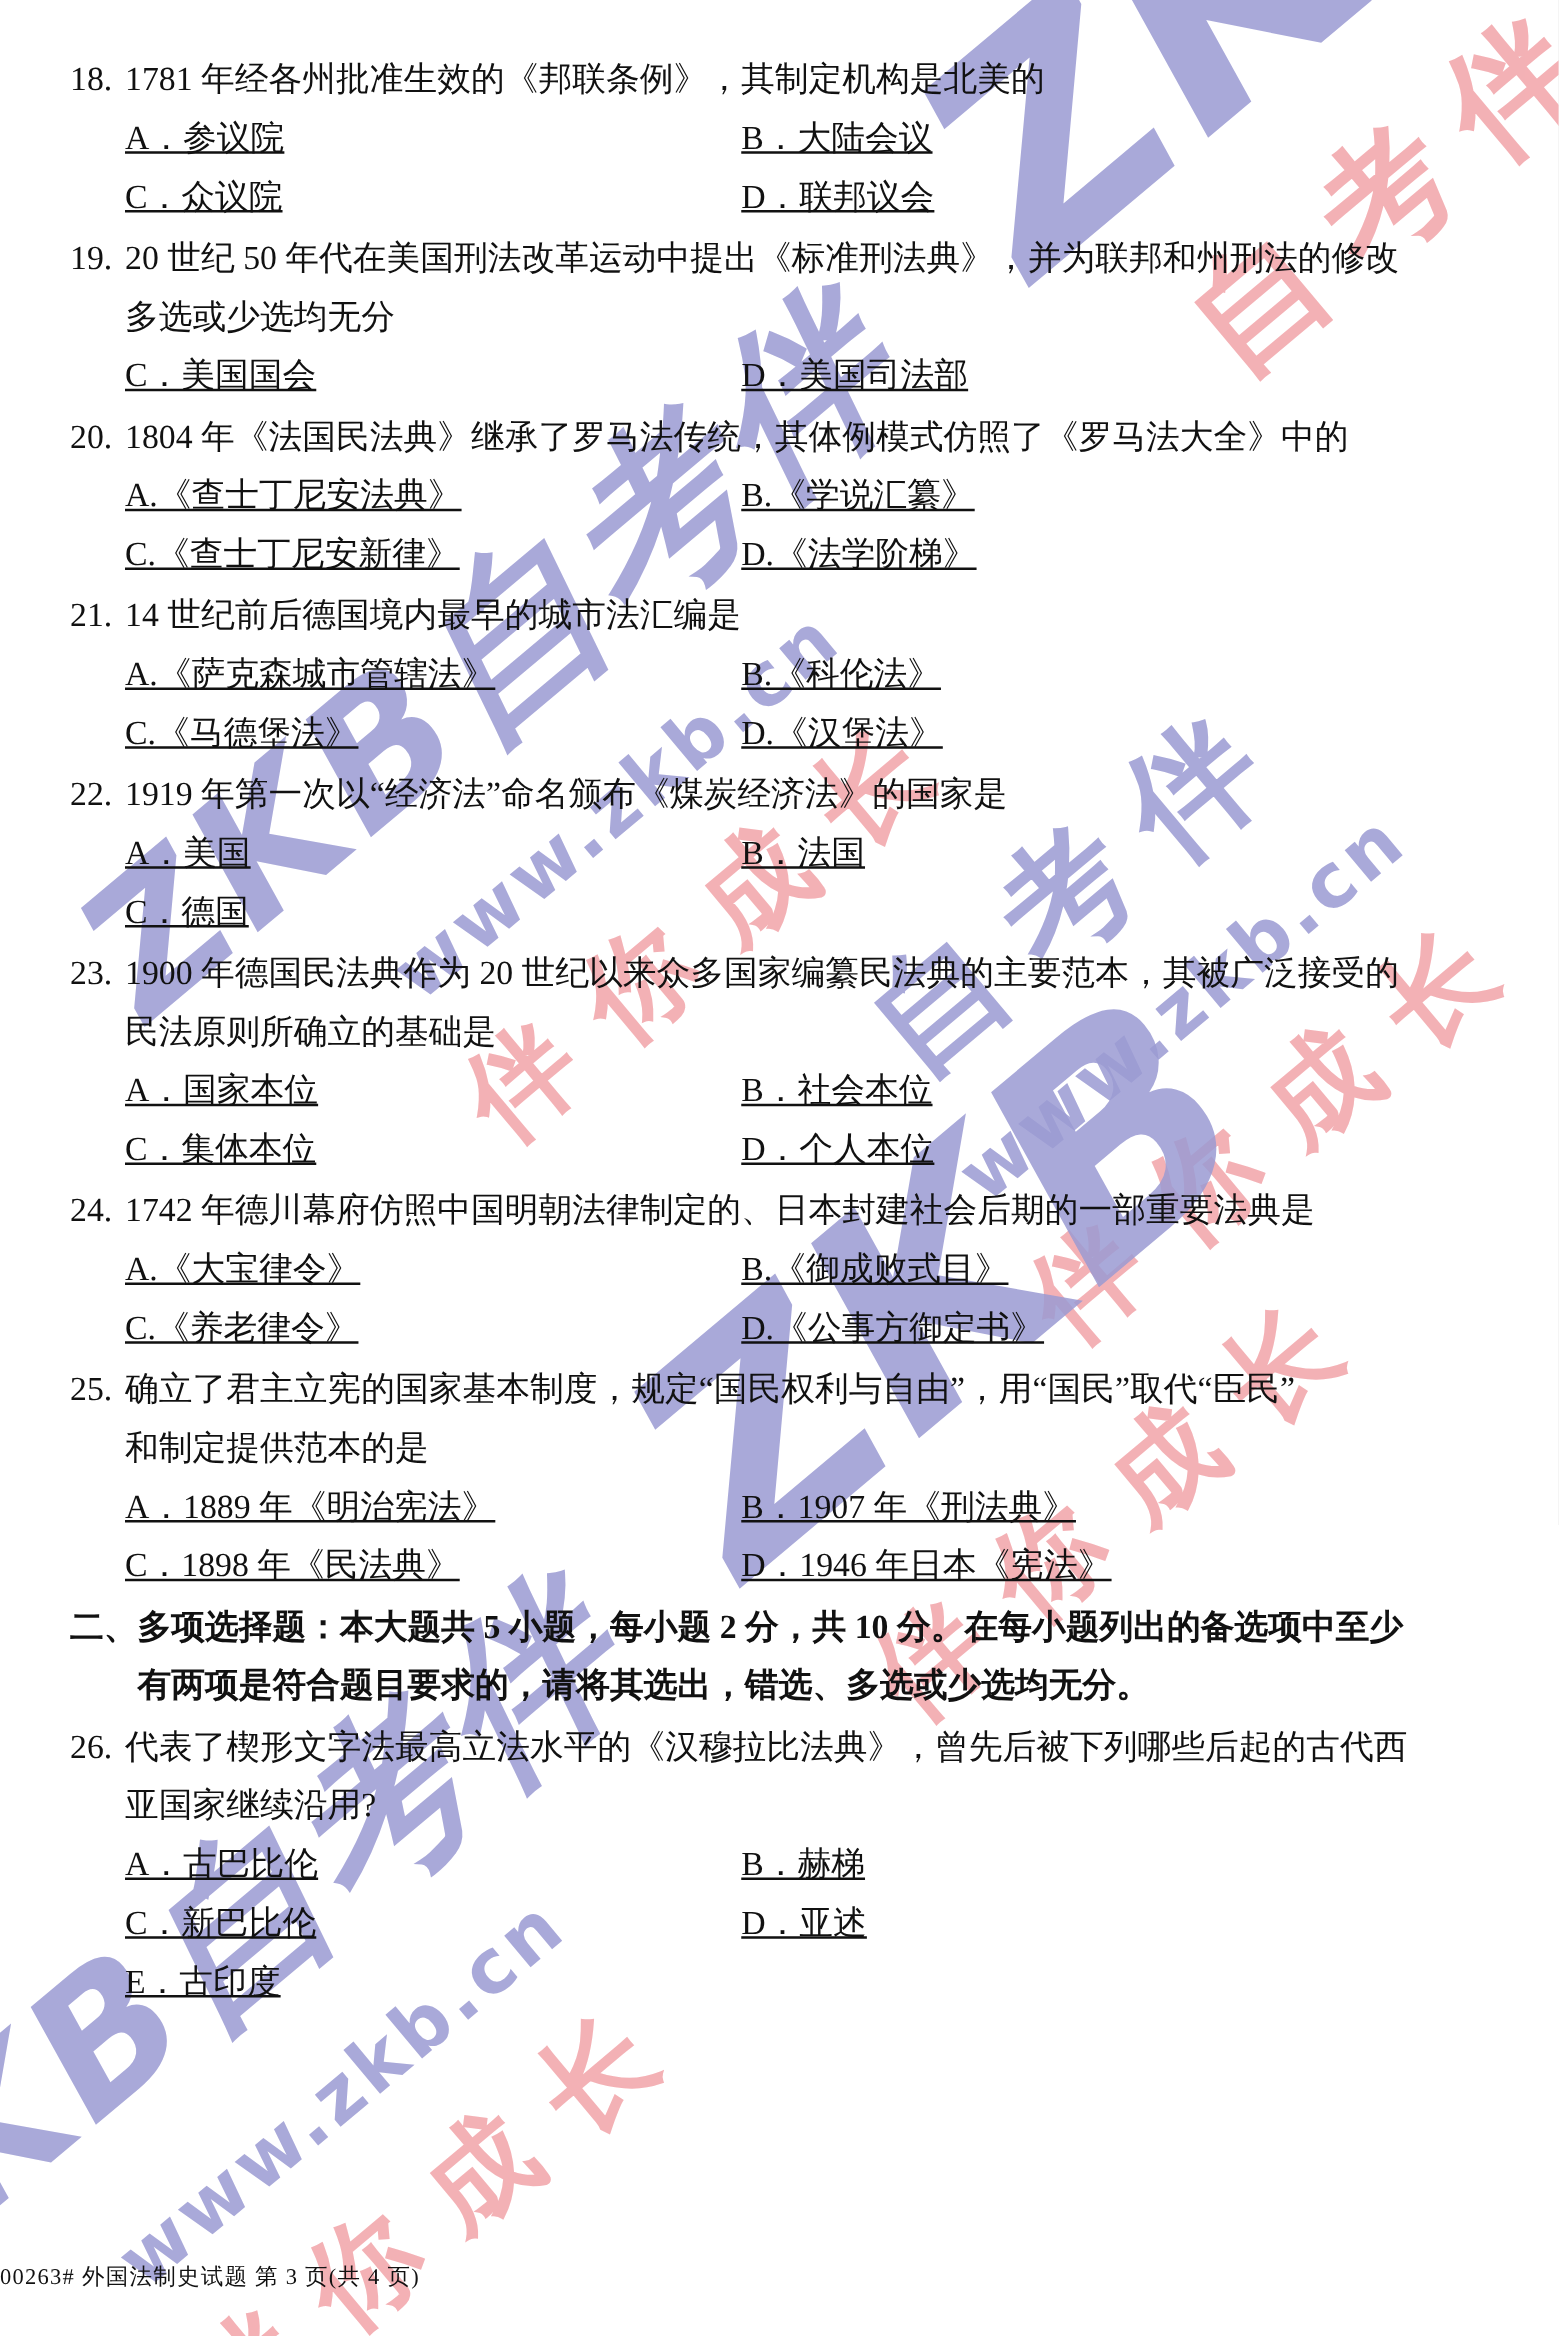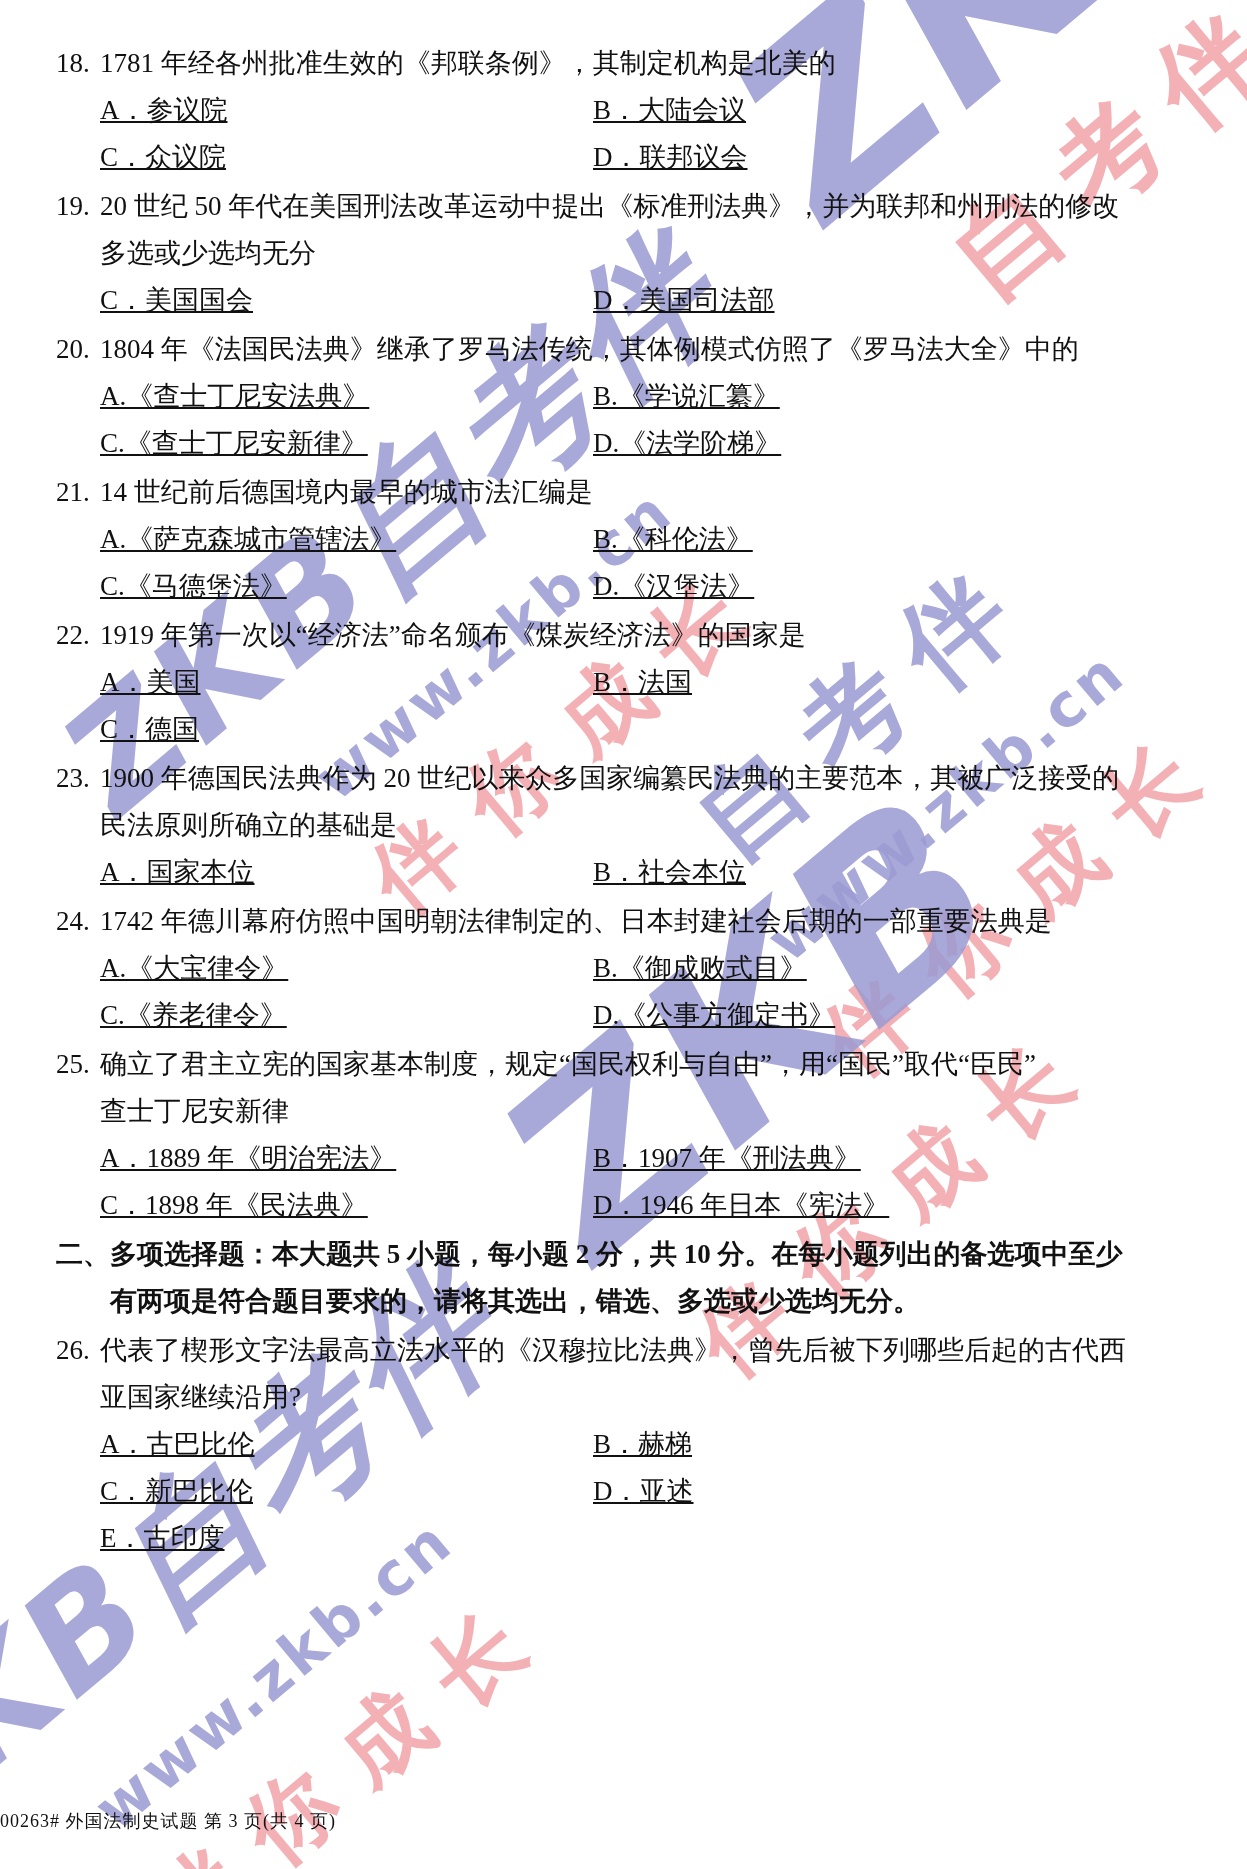--- a/index.html
+++ b/index.html
@@ -197,20 +197,24 @@
     <div class="q-body">
       <div class="stem">
             <div class="stem-line">1900 年德国民法典作为 20 世纪以来众多国家编纂民法典的主要范本，其被广泛接受的</div>
             <div class="stem-line">民法原则所确立的基础是</div>
           </div>
       <div class="options">
             <div class="opt-row">
               <span class="opt">A．国家本位</span>
               <span class="opt">B．社会本位</span>
             </div>
+            <div class="opt-row">
+              <span class="opt">C．集体本位</span>
+              <span class="opt">D．个人本位</span>
+            </div>
           </div>
     </div>
   </div>
 
   <div class="question">
     <span class="q-num">24.</span>
     <div class="q-body">
       <div class="stem">
             <div class="stem-line">1742 年德川幕府仿照中国明朝法律制定的、日本封建社会后期的一部重要法典是</div>
           </div>
@@ -225,21 +229,21 @@
             </div>
           </div>
     </div>
   </div>
 
   <div class="question">
     <span class="q-num">25.</span>
     <div class="q-body">
       <div class="stem">
             <div class="stem-line">确立了君主立宪的国家基本制度，规定“国民权利与自由”，用“国民”取代“臣民”</div>
-            <div class="stem-line">查士丁尼安新律</div>
+            <div class="stem-line">和制定提供范本的是</div>
           </div>
       <div class="options">
             <div class="opt-row">
               <span class="opt">A．1889 年《明治宪法》</span>
               <span class="opt">B．1907 年《刑法典》</span>
             </div>
             <div class="opt-row">
               <span class="opt">C．1898 年《民法典》</span>
               <span class="opt">D．1946 年日本《宪法》</span>
             </div>

